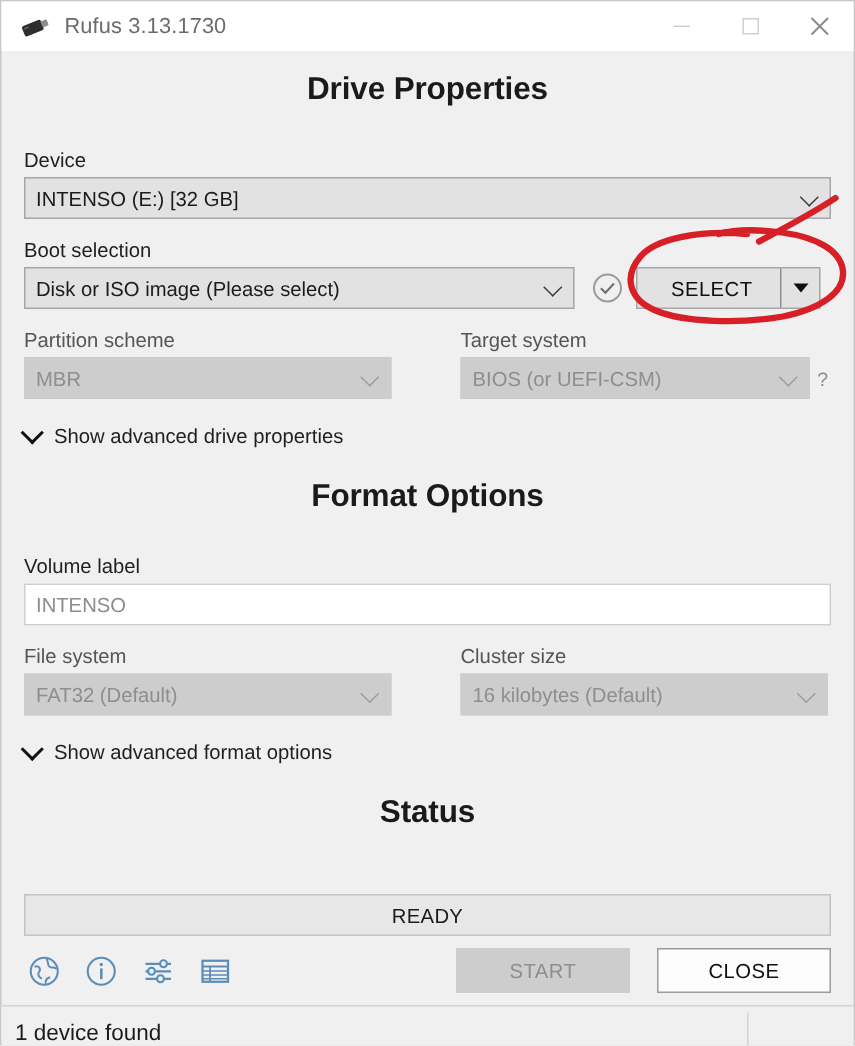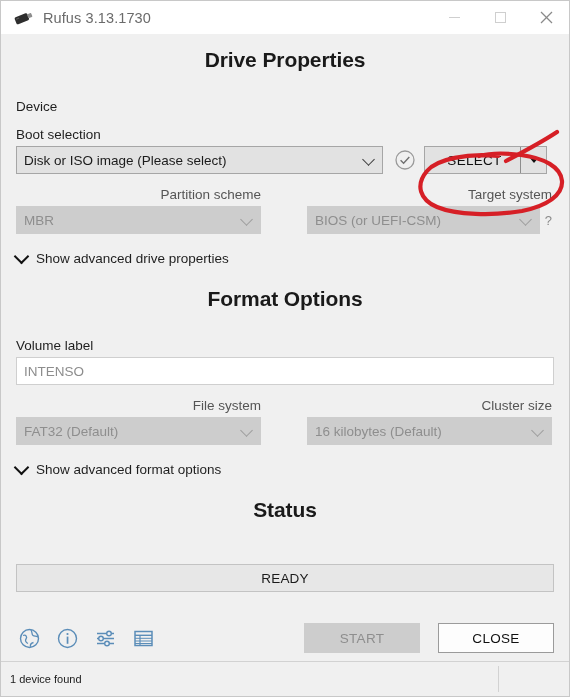--- a/index.html
+++ b/index.html
@@ -148,21 +148,21 @@
     align-items: center;
     font-size: 13.5px;
     color: #8d8d8d;
     padding-left: 7px;
   }
 
   .row2 {
     display: flex;
     gap: 46px;
   }
-  .col { width: 245px; text-align: right; }
+  .col { width: 245px; }
 
   .adv-link {
     display: flex;
     align-items: center;
     gap: 9px;
     font-size: 13.5px;
     color: #1f1f1f;
   }
   .adv-chev {
     width: 9px;
@@ -287,21 +287,21 @@
   .statusbar {
     height: 34px;
     border-top: 1px solid #d2d2d2;
     display: flex;
     align-items: center;
     flex: 0 0 auto;
     background: #f0f0f0;
     position: relative;
   }
   .statusbar-text {
-    font-size: 11px;
+    font-size: 15px;
     color: #1b1b1b;
     padding-left: 9px;
   }
   .statusbar-div {
     position: absolute;
     left: 497px;
     top: 4px;
     bottom: 4px;
     width: 1px;
     background: #d2d2d2;
@@ -350,20 +350,24 @@
 
   <div class="content">
 
     <div class="section-head" style="margin-top:14px;">
       <div class="section-title">Drive Properties</div>
       <div class="section-rule"></div>
     </div>
 
     <div style="margin-top:14px;">
       <div class="field-label">Device</div>
+      <div class="combo">
+        <span>INTENSO (E:) [32 GB]</span>
+        <span class="chev"></span>
+      </div>
     </div>
 
     <div style="margin-top:13px;">
       <div class="field-label">Boot selection</div>
       <div class="boot-row">
         <div class="combo boot-combo">
           <span>Disk or ISO image (Please select)</span>
           <span class="chev"></span>
         </div>
         <div class="check-icon">

